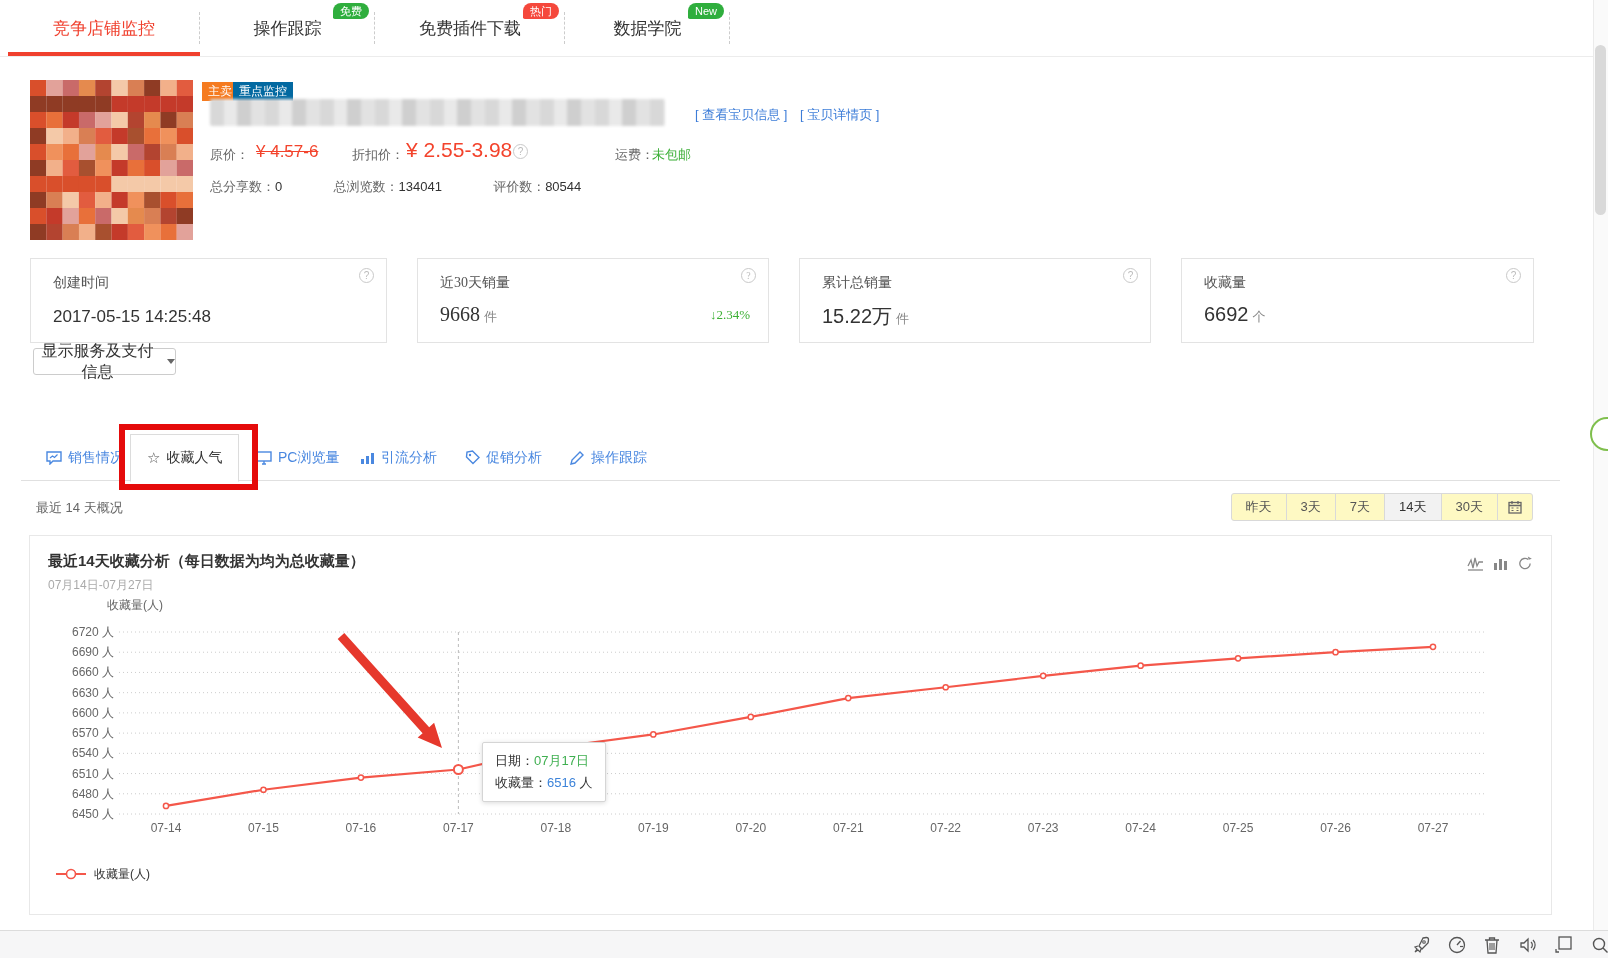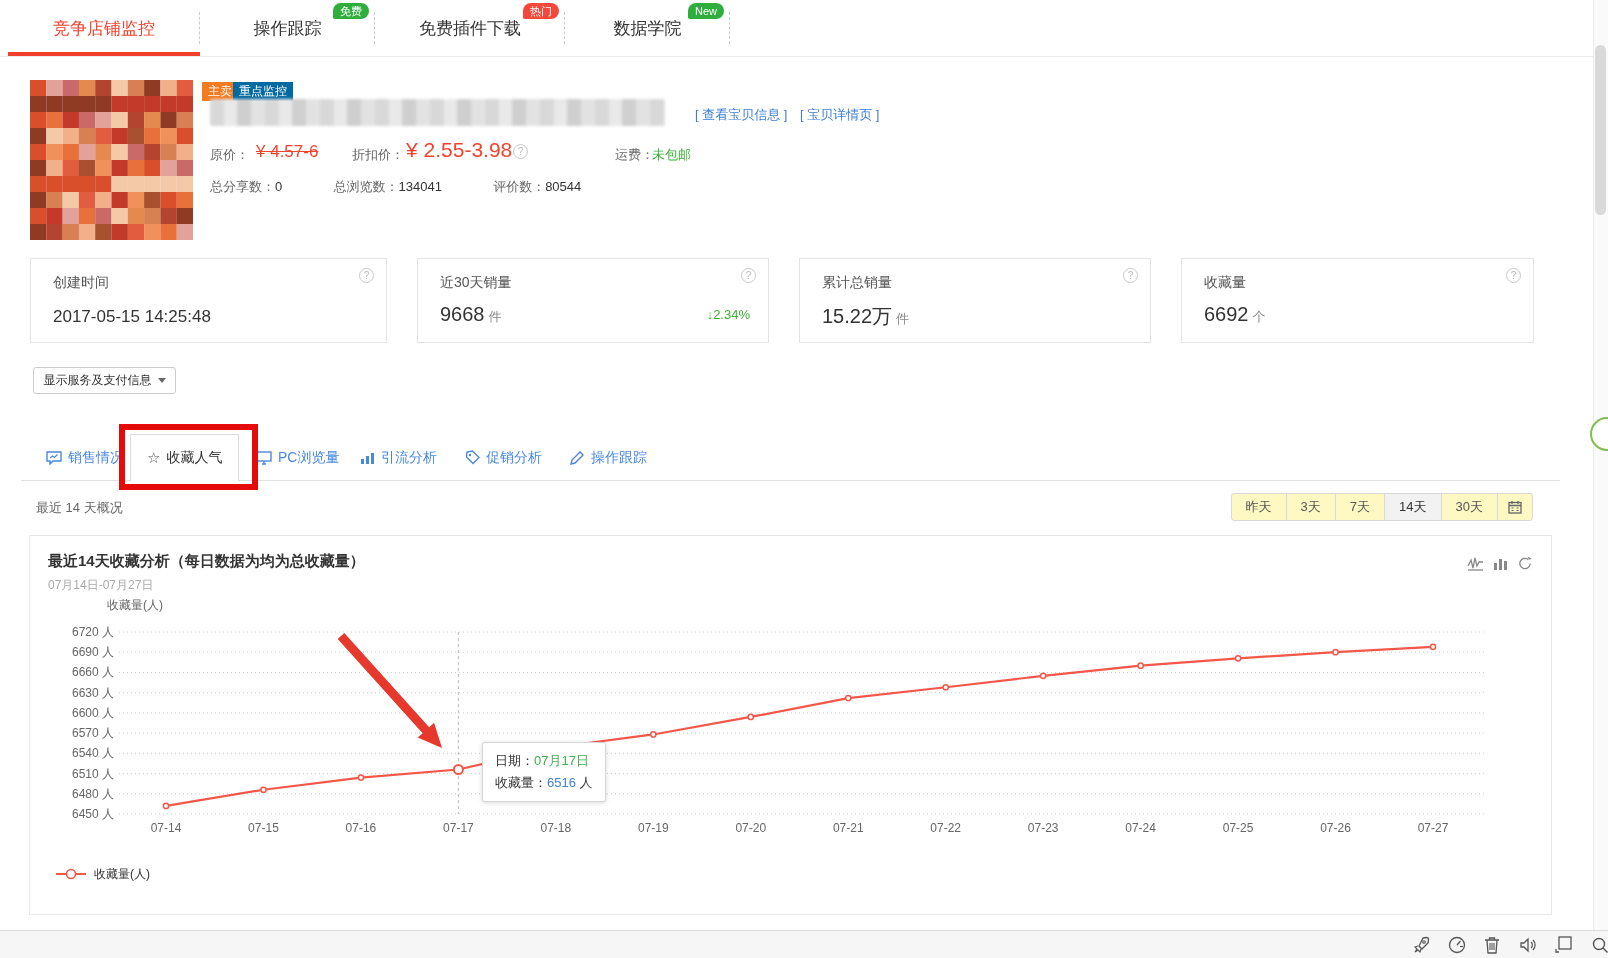--- a/index.html
+++ b/index.html
@@ -45,21 +45,21 @@
   .blur-box { display:inline-block; vertical-align:middle; background:#dcdcdc; filter:blur(2px); border-radius:2px; }
 
   
   .card { position:absolute; top:258px; height:85px; border:1px solid #e3e3e3; background:#fff; }
   .card .ct { position:absolute; left:22px; top:15px; font-size:14px; color:#555; }
   .card .cv { position:absolute; left:22px; top:44px; font-size:20px; color:#333; }
   .card .cu { font-size:13px; color:#888; margin-left:4px; }
   .card .chelp { position:absolute; right:12px; top:9px; }
   .card .cdelta { position:absolute; right:18px; top:48px; font-size:13px; color:#3cb034; }
 
-  .toggle-btn { position:absolute; left:33px; top:367px; width:143px; height:27px; border:1px solid #ccc; border-radius:3px; background:#fff; font-size:12px; color:#333; display:flex; align-items:center; justify-content:center; gap:6px; cursor:pointer; }
+  .toggle-btn { position:absolute; left:33px; top:348px; width:143px; height:27px; border:1px solid #ccc; border-radius:3px; background:#fff; font-size:16px; color:#333; display:flex; align-items:center; justify-content:center; gap:6px; cursor:pointer; }
   .toggle-btn .tb-caret { width:0; height:0; border-left:4px solid transparent; border-right:4px solid transparent; border-top:5px solid #666; }
 
   
   .tabs-line { position:absolute; left:21px; top:480px; width:1539px; border-bottom:1px solid #e0e0e0; }
   .stab { position:absolute; top:434px; height:47px; display:flex; align-items:center; gap:6px; font-size:14px; color:#4a88e0; cursor:pointer; }
   .stab svg { display:block; }
   .stab.active { background:#fff; border:1px solid #dcdcdc; border-bottom:1px solid #fff; z-index:3; padding:0 16px; color:#333; height:48px; }
   .star-glyph { font-size:15px; color:#555; }
   .red-annot { position:absolute; left:119px; top:424px; width:139px; height:66px; border:6px solid #e50b0b; z-index:5; pointer-events:none; }
 
@@ -245,21 +245,21 @@
     <span style="display:inline-block;width:44px;"></span>
     <span class="lbl">评价数：</span><span class="val">80544</span>
   </div>
 
 
   <div class="card" style="left:30px;width:357px;">
     <div class="ct">创建时间</div>
     <div class="cv" style="font-size:17px;top:48px;">2017-05-15 14:25:48</div>
     <span class="help-circle chelp">?</span>
   </div>
-  <div class="card" style="left:417px;width:352px;">
+  <div class="card" style="left:417px;width:352px;font-family:Liberation Serif, serif;">
     <div class="ct">近30天销量</div>
     <div class="cv"><span>9668</span><span class="cu">件</span></div>
     <span class="cdelta">↓2.34%</span>
     <span class="help-circle chelp">?</span>
   </div>
   <div class="card" style="left:799px;width:352px;">
     <div class="ct">累计总销量</div>
     <div class="cv"><span>15.22万</span><span class="cu">件</span></div>
     <span class="help-circle chelp">?</span>
   </div>

